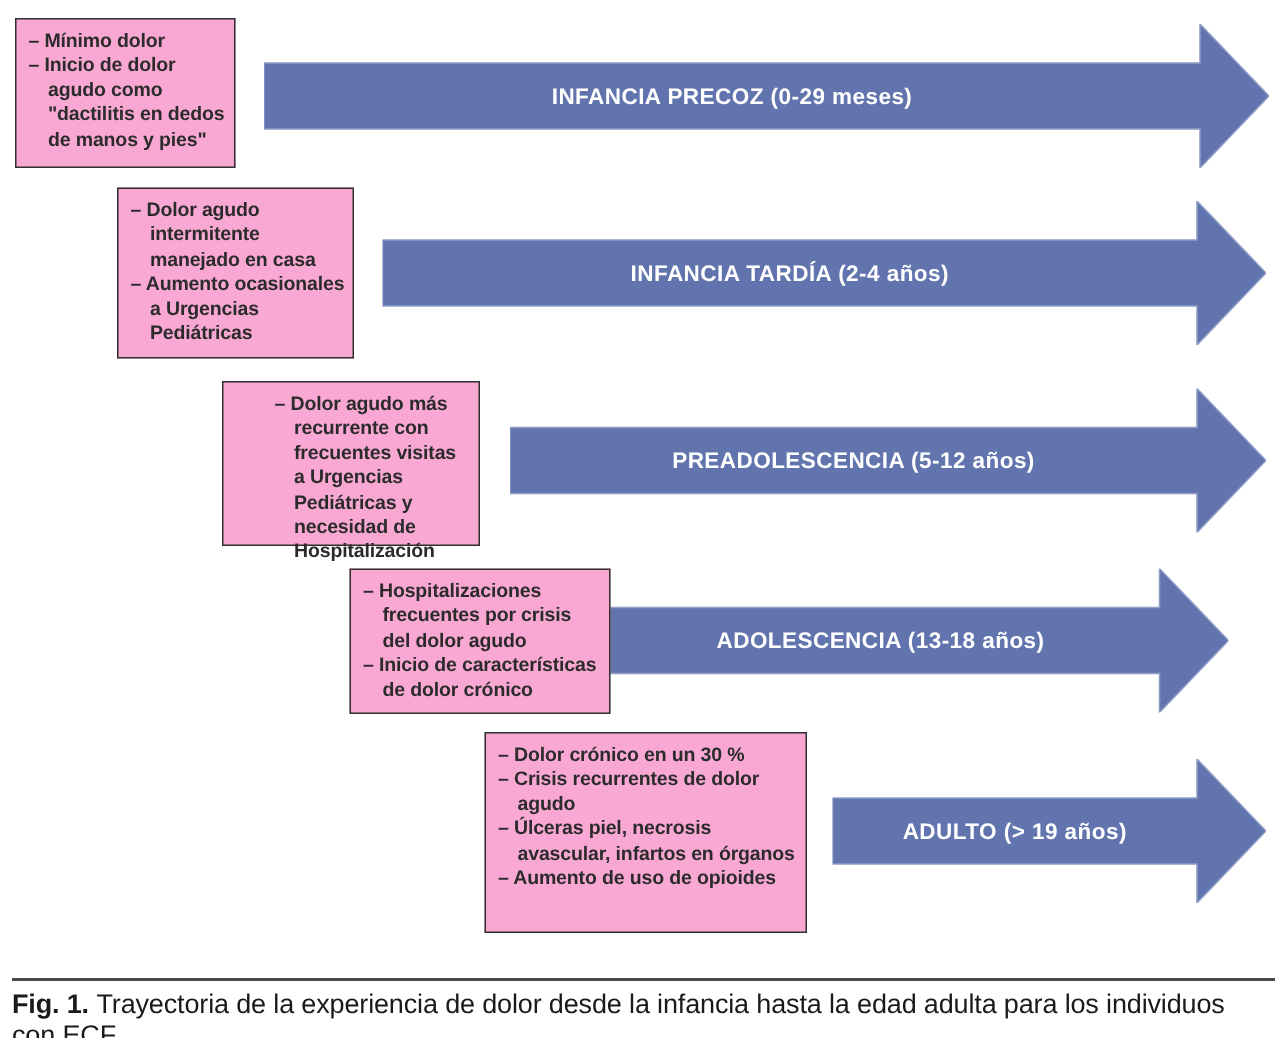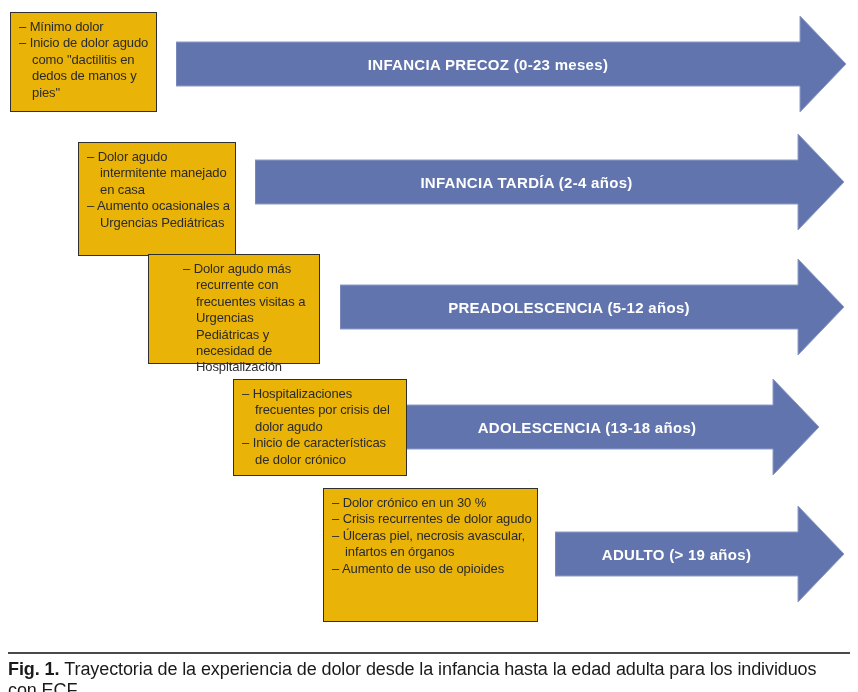--- a/index.html
+++ b/index.html
@@ -15,36 +15,37 @@
     position: relative;
     width: 858px;
     height: 692px;
     background: #ffffff;
     font-family: "Liberation Sans", sans-serif;
     overflow: hidden;
   }
   .note-box {
     position: absolute;
     box-sizing: border-box;
-    background: #eab308;
+    background: #f9a8d4;
     border: 1px solid var(--box-border);
     padding: 6px 5px 0 8px;
     color: var(--text);
     font-size: 13px;
     letter-spacing: -0.1px;
     z-index: 2;
+    font-weight: bold;
   }
   .note-box ul { margin: 0; padding: 0; list-style: none; }
   .note-box li {
     padding-left: 13px;
     text-indent: -13px;
     line-height: 16.4px;
   }
   .box1 { left: 10px;  top: 12px;  width: 147px; height: 100px; }
-  .box2 { left: 78px;  top: 125px; width: 158px; height: 114px; margin-top: 17px; }
+  .box2 { left: 78px;  top: 125px; width: 158px; height: 114px; }
   .box3 { left: 148px; top: 254px; width: 172px; height: 110px; padding-left: 34px; }
   .box4 { left: 233px; top: 379px; width: 174px; height: 97px; }
   .box5 { left: 323px; top: 488px; width: 215px; height: 134px; }
 
   .stage-arrow { position: absolute; z-index: 1; }
   .stage-arrow svg { display: block; }
   .stage-arrow polygon {
     fill: var(--arrow-fill);
     stroke: var(--arrow-stroke);
     stroke-width: 1;
@@ -101,21 +102,21 @@
   <div class="note-box box1">
     <ul>
       <li>– Mínimo dolor</li>
       <li>– Inicio de dolor agudo como "dactilitis en dedos de manos y pies"</li>
     </ul>
   </div>
   <div class="stage-arrow arrow1">
     <svg width="670" height="96" viewBox="0 0 670 96">
       <polygon points="0,26 624,26 624,0 670,48 624,96 624,70 0,70"></polygon>
     </svg>
-    <span class="arrow-label">INFANCIA PRECOZ (0-23 meses)</span>
+    <span class="arrow-label">INFANCIA PRECOZ (0-29 meses)</span>
   </div>
 
   <div class="note-box box2">
     <ul>
       <li>– Dolor agudo intermitente manejado en casa</li>
       <li>– Aumento ocasionales a Urgencias Pediátricas</li>
     </ul>
   </div>
   <div class="stage-arrow arrow2">
     <svg width="589" height="96" viewBox="0 0 589 96">

